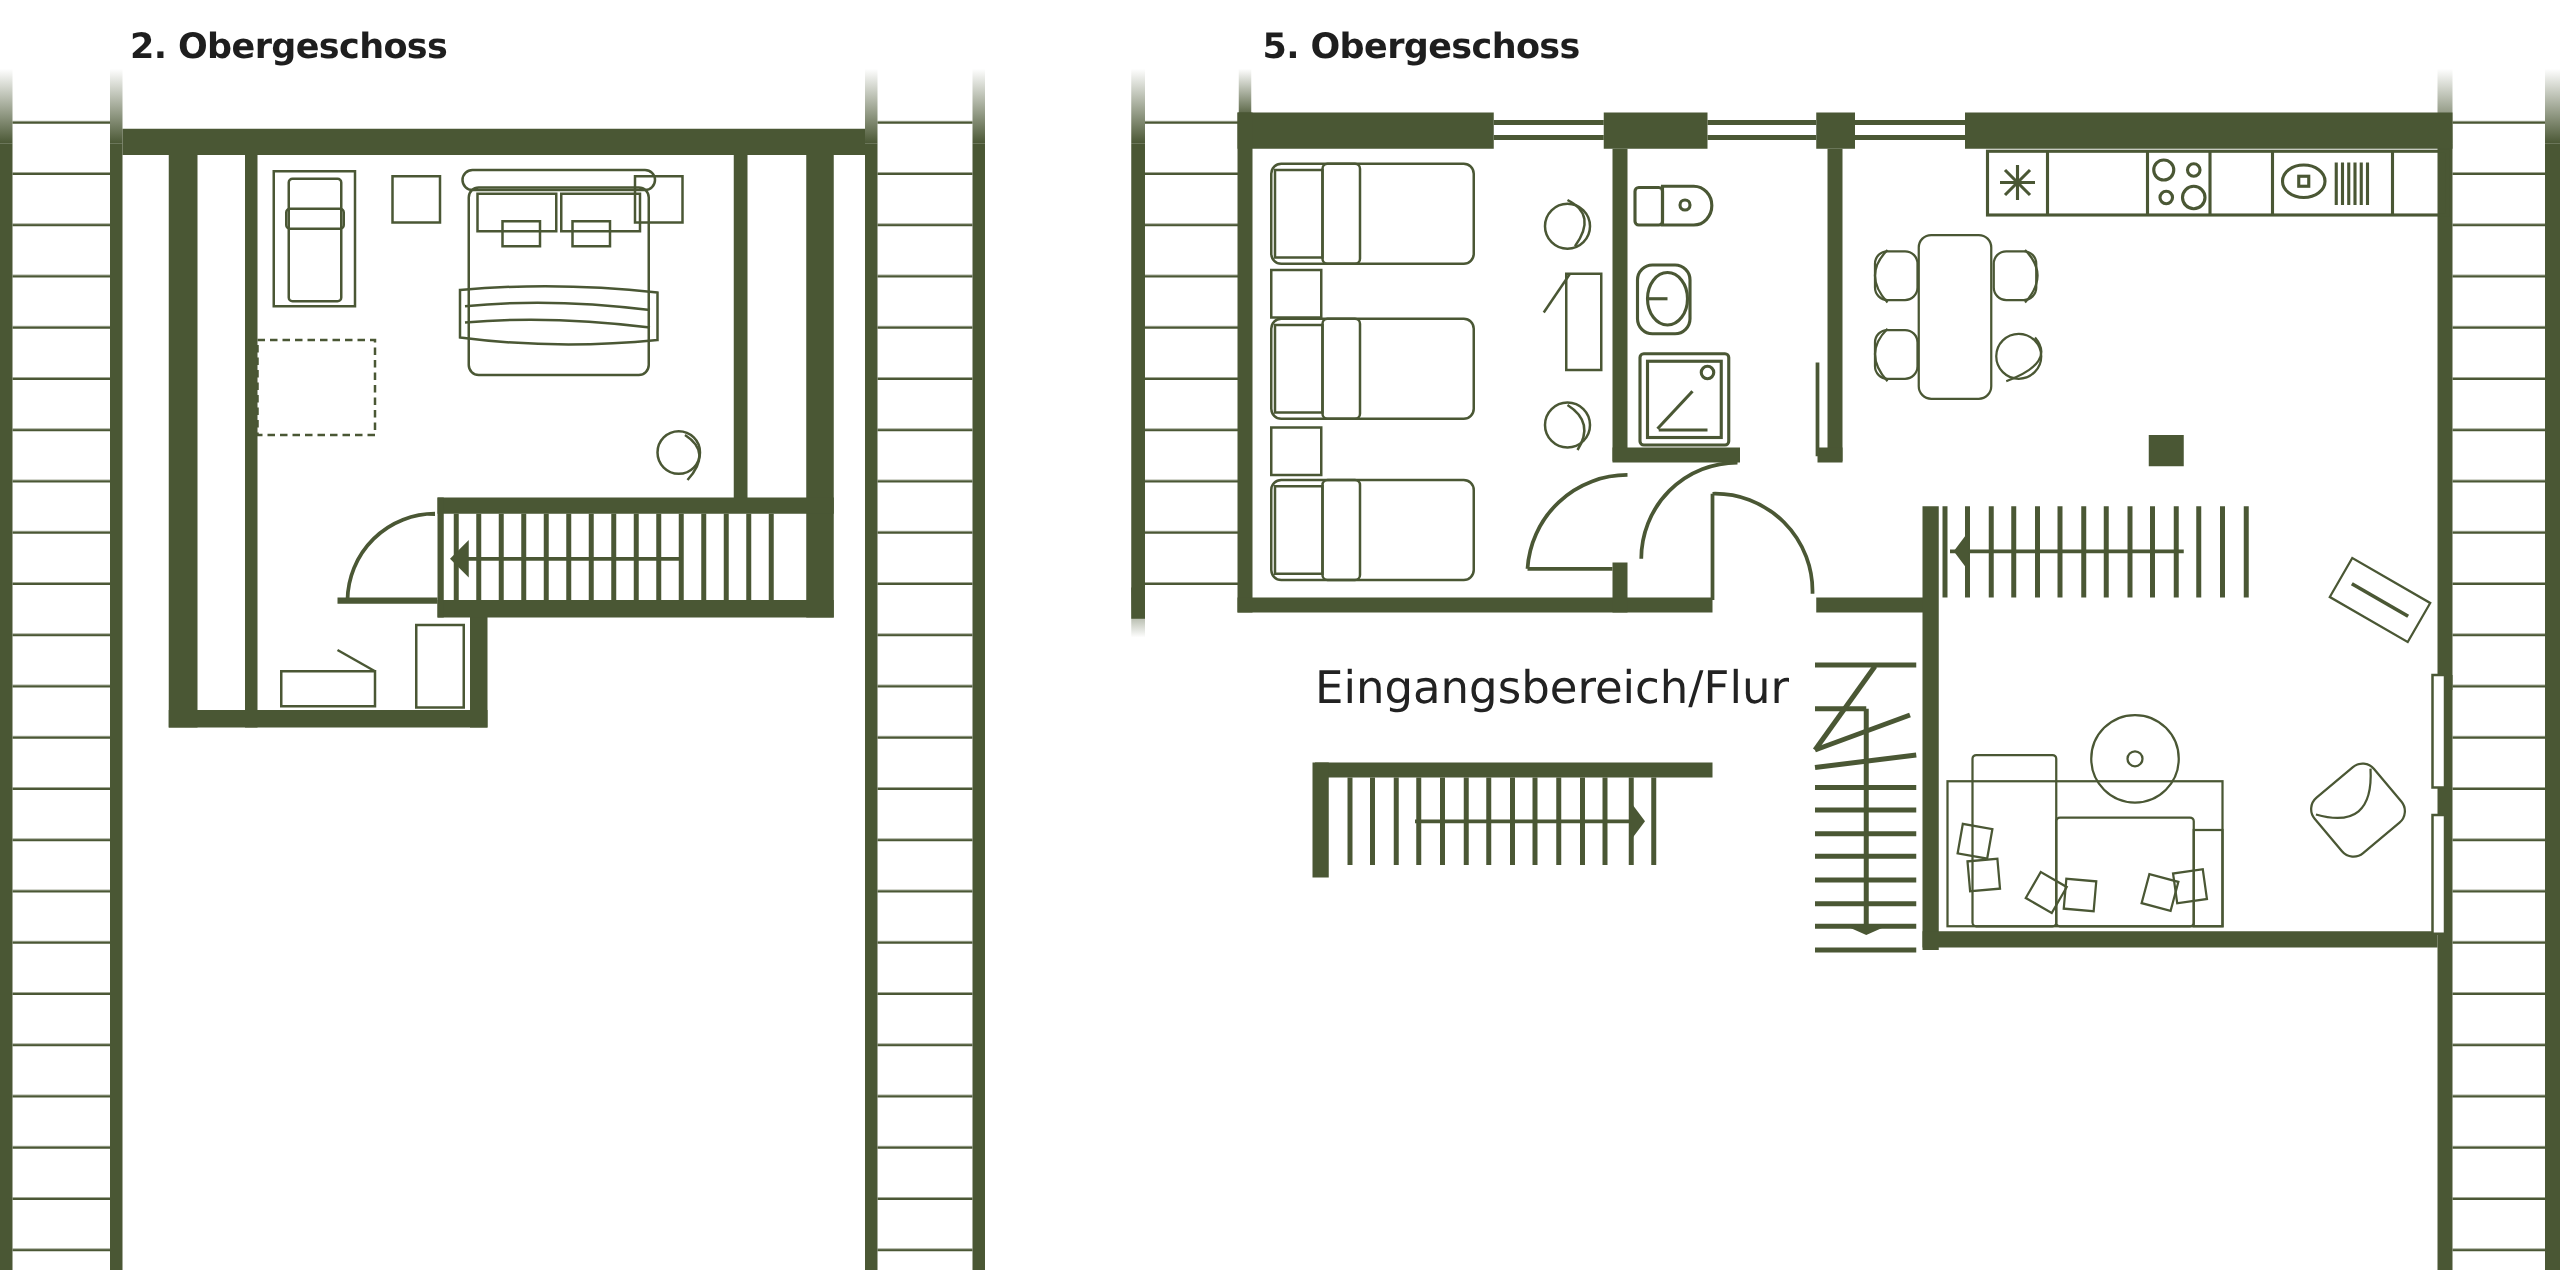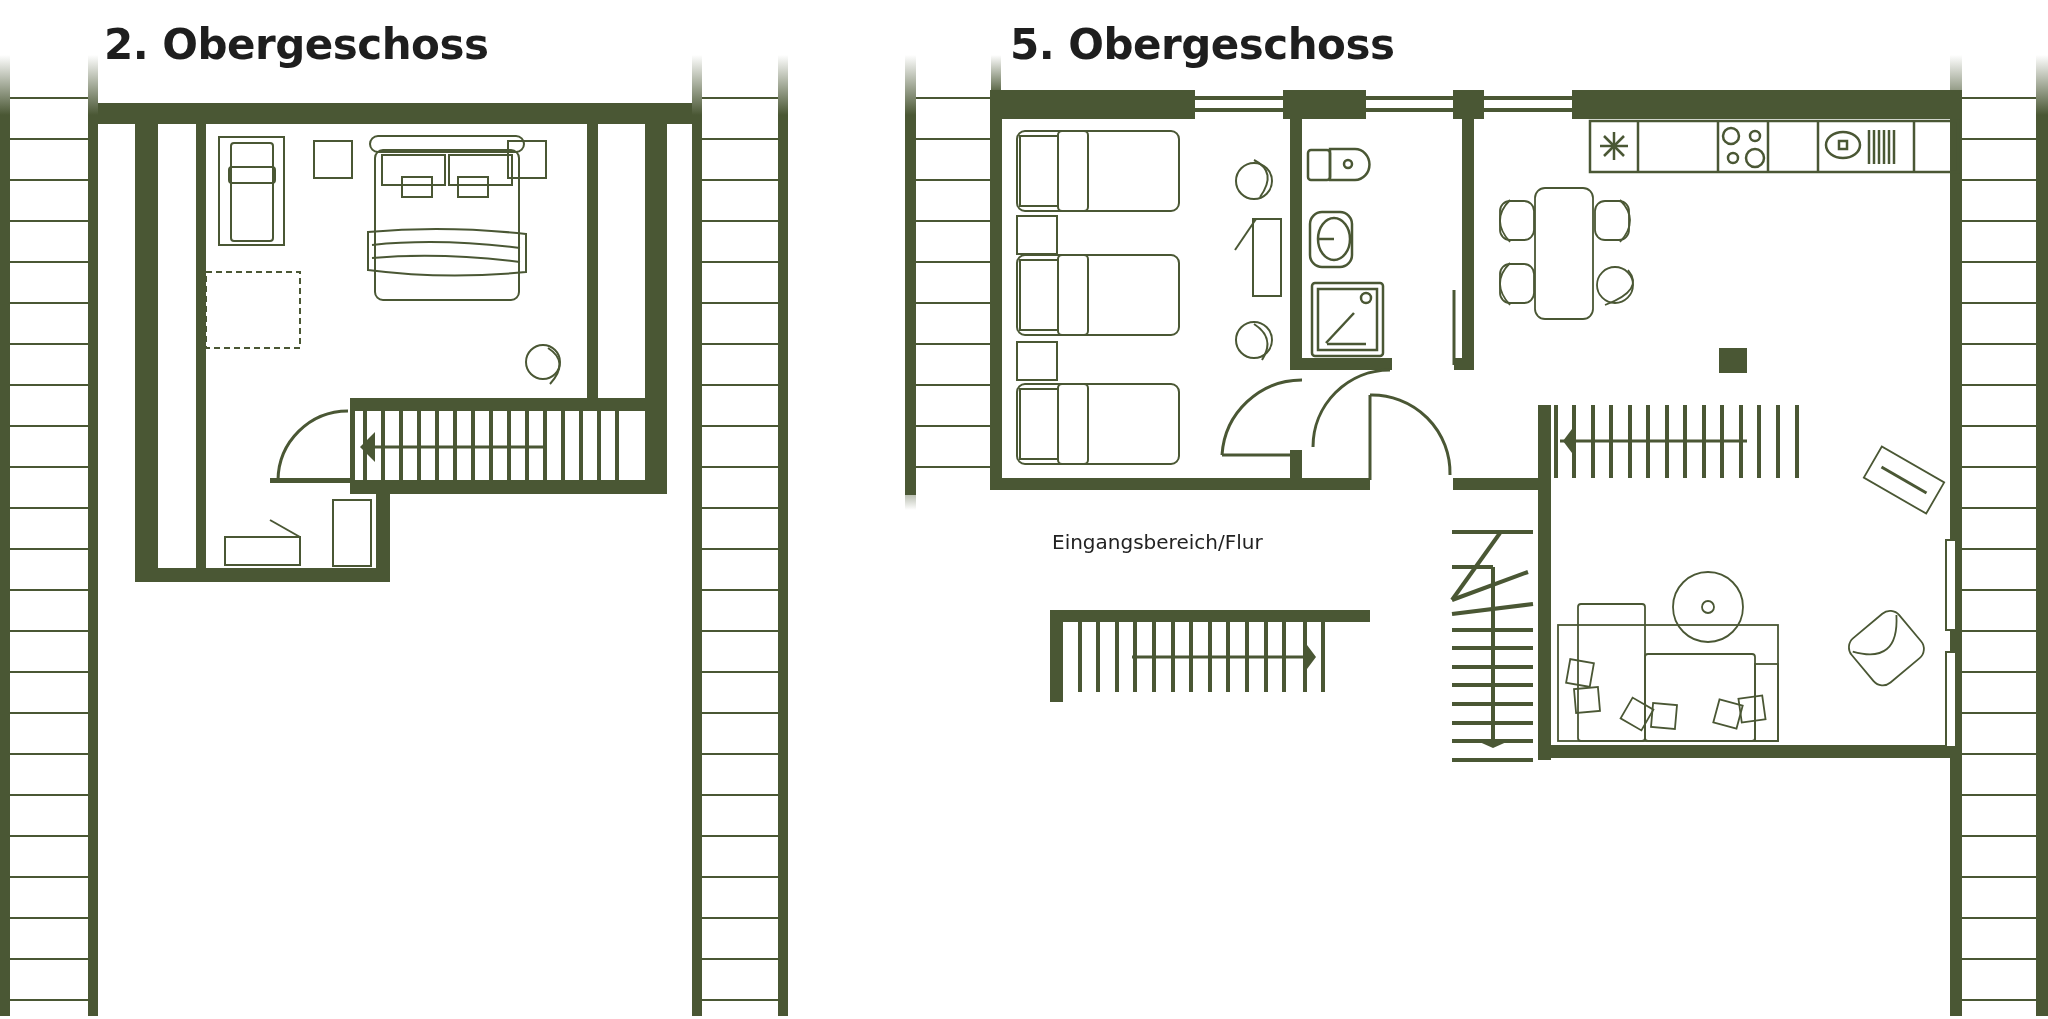--- a/index.html
+++ b/index.html
@@ -1,18 +1,18 @@
 <!DOCTYPE html>
 <html><head>
 <meta charset="utf-8">
 <style>
   html, body { margin: 0; padding: 0; background: #ffffff; }
   body { width: 2048px; height: 1019px; position: relative; overflow: hidden; font-family: "DejaVu Sans", sans-serif; }
-  .title { position: absolute; top: 20px; font-family: "DejaVu Sans", sans-serif; font-weight: bold; font-size: 42px; color: #1e1e1e; letter-spacing: -0.5px; }
-  .room-label { position: absolute; font-family: "DejaVu Sans", sans-serif; font-size: 20px; color: #222; }
+  .title { position: absolute; top: 20px; font-family: "DejaVu Sans", sans-serif; font-weight: bold; font-size: 28px; color: #1e1e1e; letter-spacing: -0.5px; }
+  .room-label { position: absolute; font-family: "DejaVu Sans", sans-serif; font-size: 36px; color: #222; }
   svg { position: absolute; left: 0; top: 0; }
 </style>
 </head>
 <body>
 
 <div class="title" style="left:104px;">2. Obergeschoss</div>
 <div class="title" style="left:1010px;">5. Obergeschoss</div>
 <div class="room-label" style="left:1052px; top:530px;">Eingangsbereich/Flur</div>
 
 <svg width="2048" height="1019" viewBox="0 0 2048 1019" xmlns="http://www.w3.org/2000/svg">

